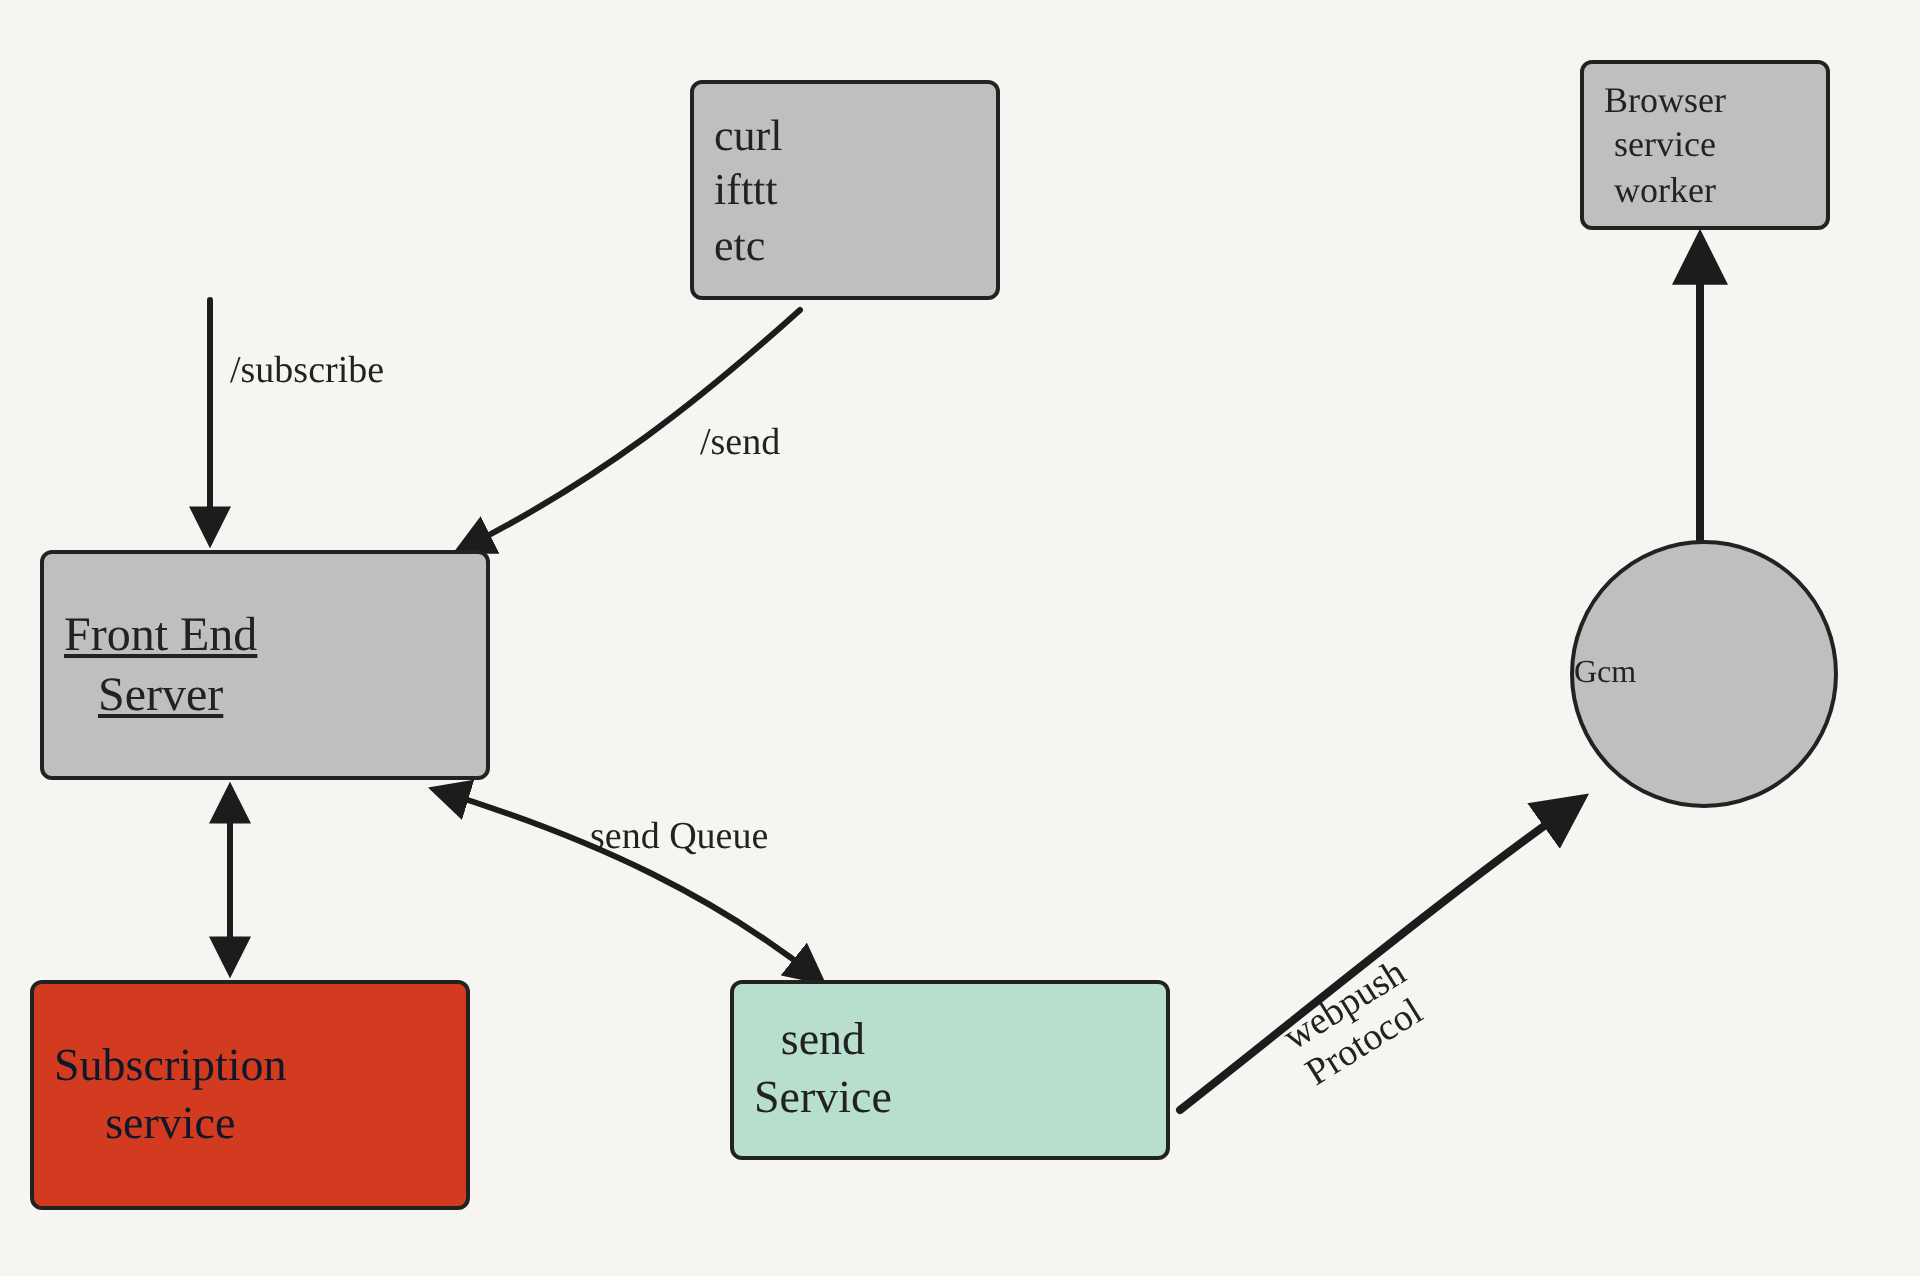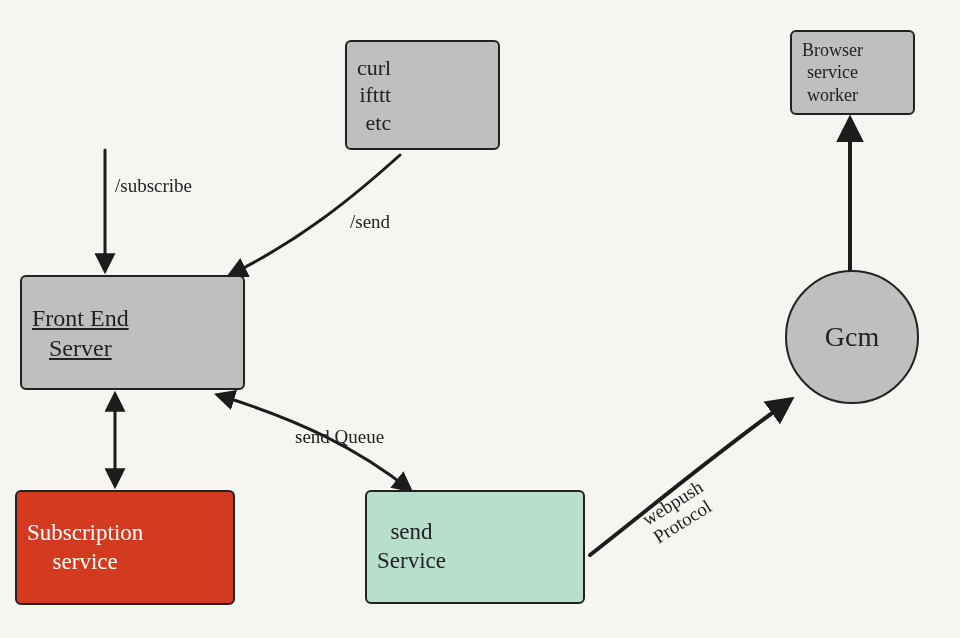--- a/index.html
+++ b/index.html
@@ -21,31 +21,31 @@
     border: 2.5px solid #222;
     border-radius: 6px;
     display: flex;
     align-items: center;
     text-align: center;
     padding: 6px 10px;
     box-sizing: border-box;
     line-height: 1.25;
   }
   .box-gray   { background: #bfbfbf; }
-  .box-red    { background: #d23b1f; color: #ffffff; }
+  .box-red    { background: #d23b1f; color: #0f172a; }
   .box-green  { background: #b8dfce; }
   .circle {
     position: absolute;
     border: 2.5px solid #222;
     border-radius: 50%;
     background: #bfbfbf;
     display: flex;
     align-items: center;
-    justify-content: center;
-    font-size: 28px;
+    justify-content: flex-start;
+    font-size: 16px;
   }
   .label {
     position: absolute;
     font-size: 19px;
     white-space: nowrap;
   }
   .label.tilt1 { transform: rotate(-32deg); }
   svg.arrows {
     position: absolute;
     left: 0; top: 0;
@@ -75,46 +75,46 @@
 
       <path d="M 218 395 C 300 420, 360 450, 410 490" marker-start="url(#ah)" marker-end="url(#ah)"></path>
 
       <path d="M 590 555 C 660 500, 720 450, 790 400" marker-end="url(#ah)" stroke-width="4"></path>
 
       <path d="M 850 270 C 850 220, 850 170, 850 120" marker-end="url(#ah)" stroke-width="4"></path>
     </g>
   </svg>
 
 
-  <div class="box box-gray" style="left:345px; top:40px; width:155px; height:110px; font-size:22px; text-align:right; justify-content:flex-start;">
+  <div class="box box-gray" style="left:345px; top:40px; width:155px; height:110px; font-size:22px; text-align:left; justify-content:flex-start;">
     <span>curl<br>ifttt<br>etc</span>
   </div>
 
   <div class="box box-gray" style="left:20px; top:275px; width:225px; height:115px; font-size:24px;text-decoration:underline;">
     <span>Front End<br>Server</span>
   </div>
 
   <div class="box box-red" style="left:15px; top:490px; width:220px; height:115px; font-size:23px;">
     <span>Subscription<br>service</span>
   </div>
 
-  <div class="box box-green" style="left:365px; top:490px; width:220px; height:114px; font-size:23px;">
+  <div class="box box-green" style="left:365px; top:490px; width:220px; height:90px; font-size:23px;">
     <span>send<br>Service</span>
   </div>
 
   <div class="circle" style="left:785px; top:270px; width:130px; height:130px;">
     <span>Gcm</span>
   </div>
 
   <div class="box box-gray" style="left:790px; top:30px; width:125px; height:85px; font-size:18px;">
     <span>Browser<br>service<br>worker</span>
   </div>
 
   <span class="label" style="left:115px; top:175px;">/subscribe</span>
 
   <span class="label" style="left:350px; top:211px;">/send</span>
 
 
-  <span class="label" style="left:295px; top:426px;">send Queue</span>
+  <span class="label" style="left:295px; top:408px;">send Queue</span>
 
   <span class="label tilt1" style="left:640px; top:475px; white-space:normal; width:130px; line-height:1.1;">webpush<br>Protocol</span>
 
 </div>
 
 </body></html>

